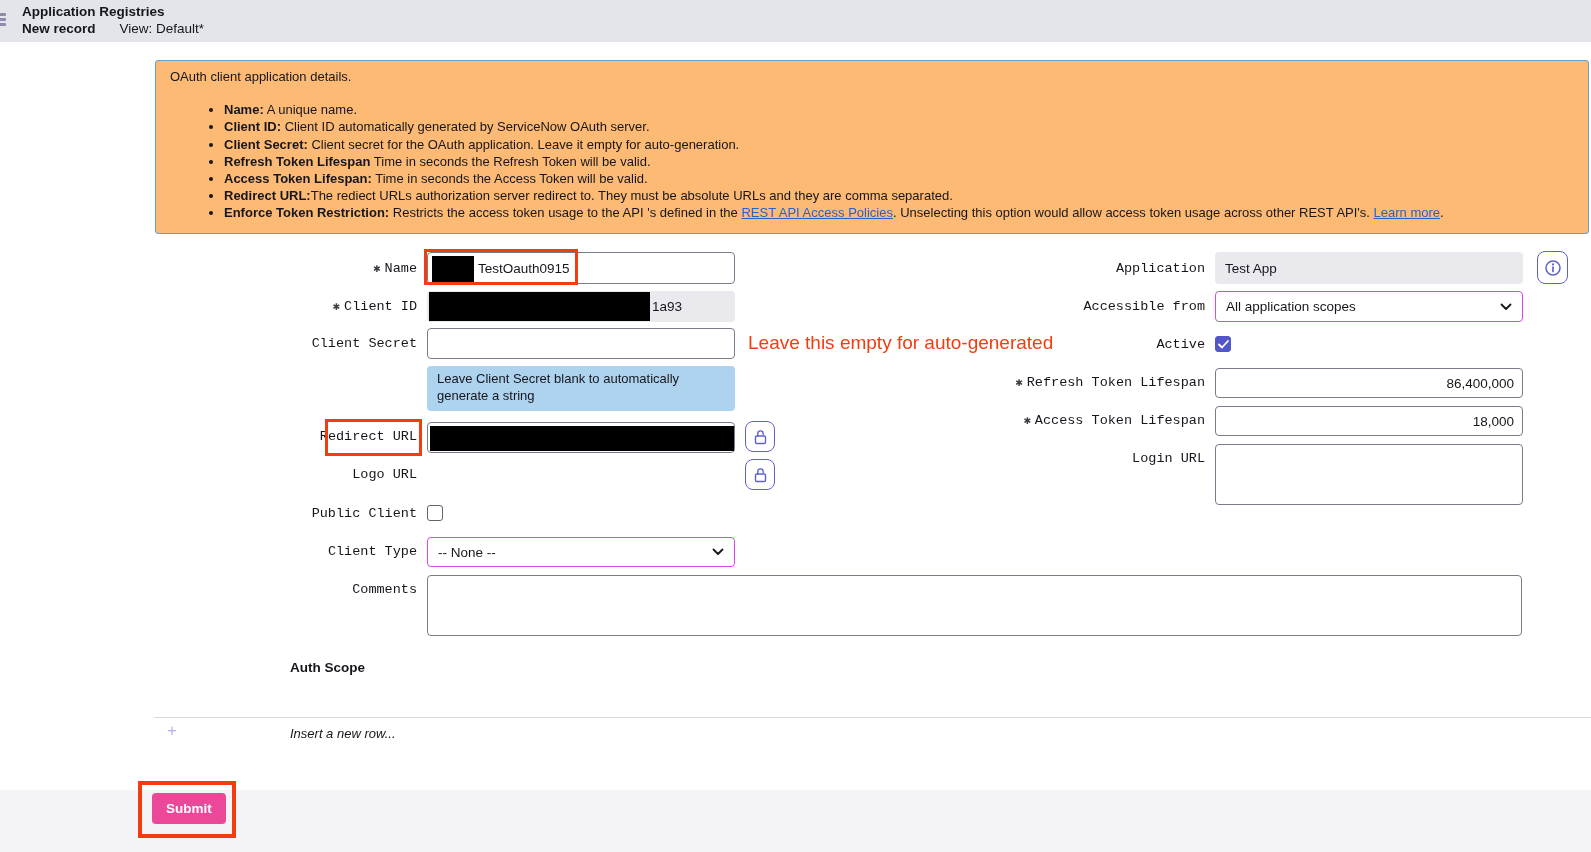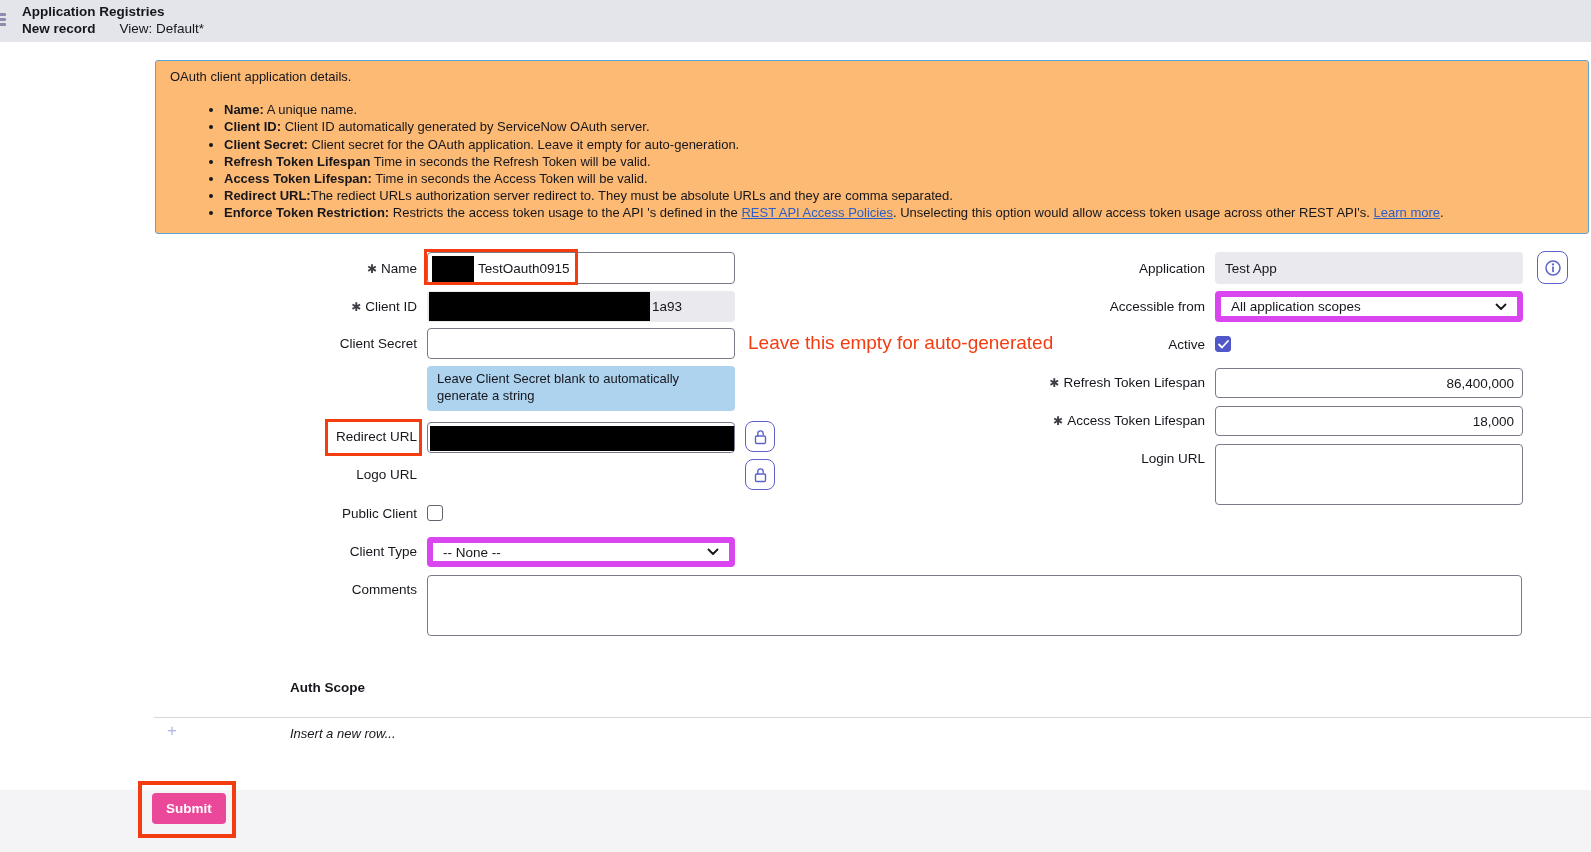--- a/index.html
+++ b/index.html
@@ -18,38 +18,38 @@
   
   .infobox { position:absolute; left:155px; top:60px; width:1434px; height:174px;
              background:#fdba74; border:1px solid #5ca4d6; border-radius:3px;
              padding:7px 14px; font-size:13px; line-height:17.2px; overflow:hidden; }
   .infobox ul { margin:16px; padding-left:38px; list-style:disc; }
   .infobox b { font-weight:700; }
   .infobox a, .moreinfo { color:#2b5fc7; text-decoration:underline; cursor:pointer; }
   .moreinfo { display:inline-block; margin-top:7px; }
 
   
-  .lbl { position:absolute; font-size:13.5px; text-align:right; white-space:nowrap; }
+  .lbl { position:absolute; font-size:13.5px; text-align:right; white-space:nowrap;font-family:Liberation Mono, monospace; }
   .lbl-l { left:150px; width:267px; }
   .lbl-r { left:940px; width:265px; }
   .req { color:#3d3d46; font-size:12px; margin-right:4px; }
 
   
   .tb { position:absolute; background:#fff; border:1px solid #7a7a88; border-radius:4px;
         font-size:13.5px; color:#16161d; padding:0 8px; }
   input.tb { outline:none; }
   .tb.num { text-align:right; }
   .ro { position:absolute; background:#e9e9ee; border-radius:4px; font-size:13.5px;
         display:flex; align-items:center; padding:0 10px; }
   .boxfield { position:absolute; background:#fff; border:1px solid #7a7a88; border-radius:4px;
               display:flex; align-items:center; padding:0 8px; font-size:13.5px; }
   textarea.tb { resize:none; padding:6px 8px; }
   .redact { position:absolute; background:#000; }
 
-  .sel { position:absolute; background:#fff; border:6px solid #d946ef; border-radius:4px;
+  .sel { position:absolute; background:#fff; border:1px solid #d946ef; border-radius:4px;
          display:flex; align-items:center; justify-content:space-between;
          padding:0 10px; font-size:13.5px; cursor:pointer; }
 
   .cb { position:absolute; width:16px; height:16px; border:1.5px solid #63636f;
         border-radius:3px; background:#fff; cursor:pointer; }
   .cb.on { background:#5157c8; border-color:#5157c8; display:flex; align-items:center; justify-content:center; }
 
   .sqbtn { position:absolute; width:30px; height:31px; background:#fff;
            border:1.5px solid #5d61ca; border-radius:8px; display:flex;
            align-items:center; justify-content:center; cursor:pointer; }
@@ -58,21 +58,21 @@
   .hint { position:absolute; left:427px; top:366px; width:308px; height:45px;
           background:#aed3ee; border-radius:4px; padding:5px 10px; font-size:13px; line-height:16.5px; }
 
   
   .ann { position:absolute; border:3px solid #f43c11; background:transparent; pointer-events:none; }
   .ann-note { position:absolute; font-size:19px; color:#f43c11; white-space:nowrap; }
 
   
   .as-bar { position:absolute; left:154px; top:648px; width:1437px; height:34px;
             background:#e6e6ea; display:flex; align-items:center; padding-left:16px; font-size:13.5px; }
-  .as-colhdr { position:absolute; left:290px; top:680px; font-size:13.5px; font-weight:700; }
+  .as-colhdr { position:absolute; left:290px; top:660px; font-size:13.5px; font-weight:700; }
   .as-div { position:absolute; left:154px; top:717px; width:1437px; height:1px; background:#d8d8dd; }
   .as-plus { position:absolute; left:167px; top:721px; font-size:17px; color:#b2b3e6; cursor:pointer; }
   .as-insert { position:absolute; left:290px; top:726px; font-size:13px; font-style:italic; cursor:pointer; }
 
   
   .footer { position:absolute; left:0; top:790px; width:1591px; height:62px; background:#f4f4f6; }
   .submit { position:absolute; left:152px; top:793px; height:31px; padding:0 14px;
             background:#ec4899; color:#fff; font-weight:700; font-size:13.5px;
             border:none; border-radius:4px; cursor:pointer; font-family:"Liberation Sans", sans-serif; }
   .ann4 { border-width:4px; }

